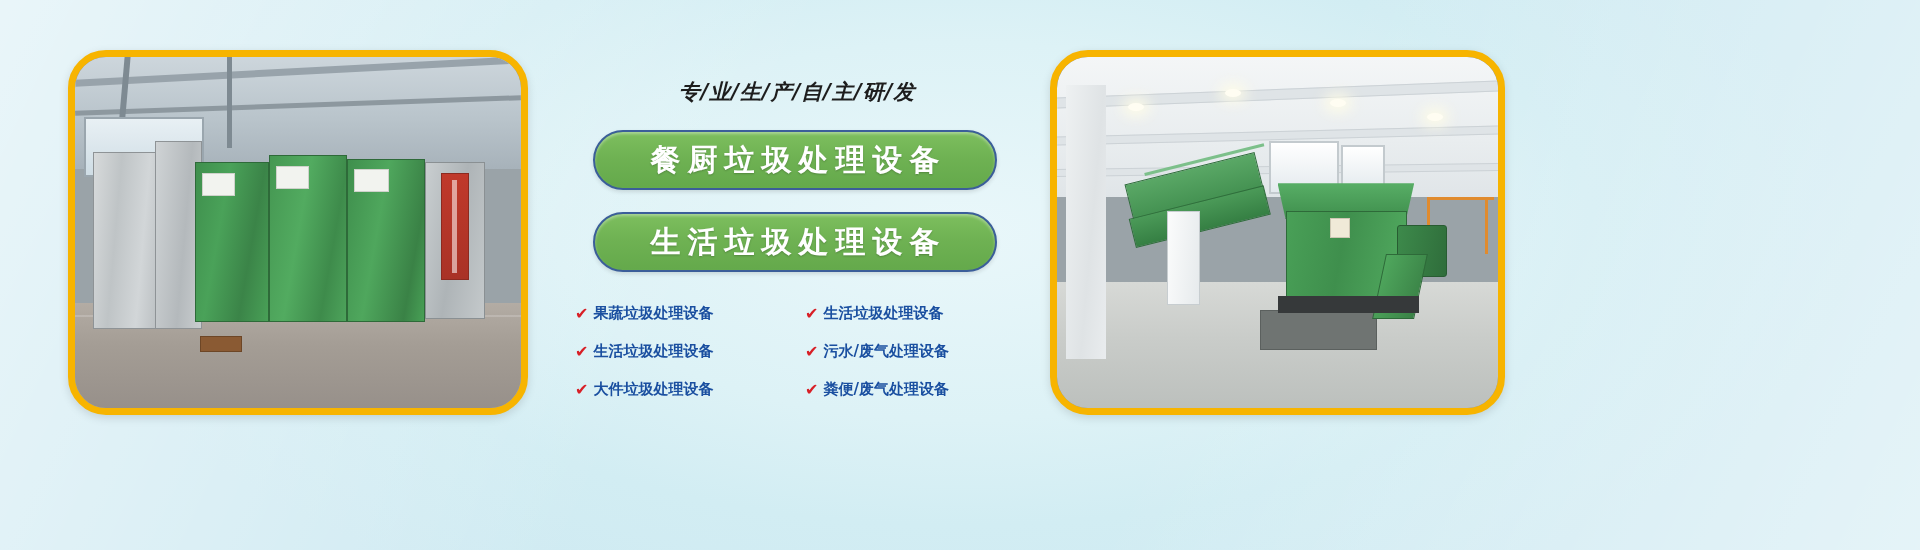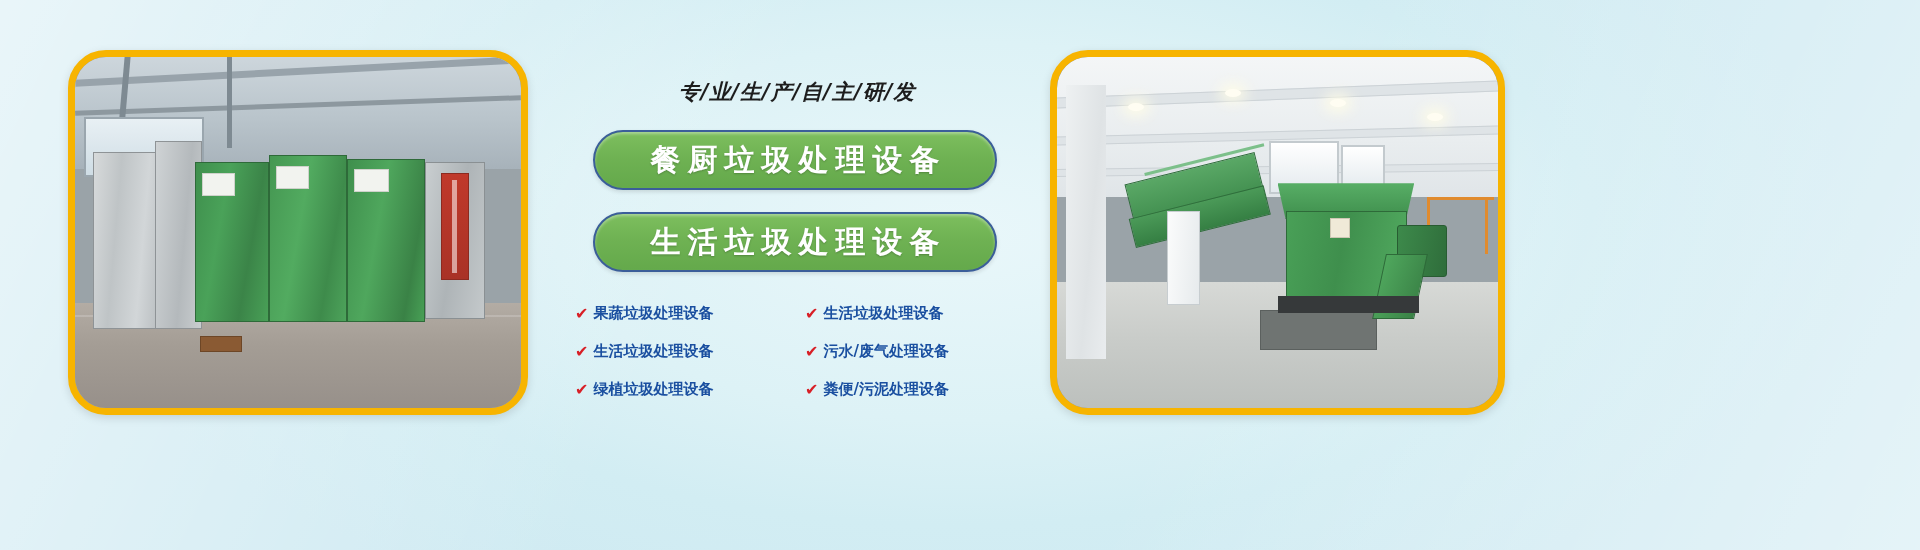--- a/index.html
+++ b/index.html
@@ -213,25 +213,25 @@
       <div class="feature">
         <span class="check">✔</span>
         <span>生活垃圾处理设备</span>
       </div>
       <div class="feature">
         <span class="check">✔</span>
         <span>污水/废气处理设备</span>
       </div>
       <div class="feature">
         <span class="check">✔</span>
-        <span>绿植垃圾处理设备</span>
-      </div>
-      <div class="feature">
-        <span class="check">✔</span>
-        <span>粪便/污泥处理设备</span>
+        <span>大件垃圾处理设备</span>
+      </div>
+      <div class="feature">
+        <span class="check">✔</span>
+        <span>粪便/废气处理设备</span>
       </div>
     </div>
 
   </div>
 
   <div class="photo photo-right">
     <div class="photo-inner">
       <div class="rp-ceil"></div>
       <div class="rp-beam rp-bm1"></div>
       <div class="rp-beam rp-bm2"></div>

